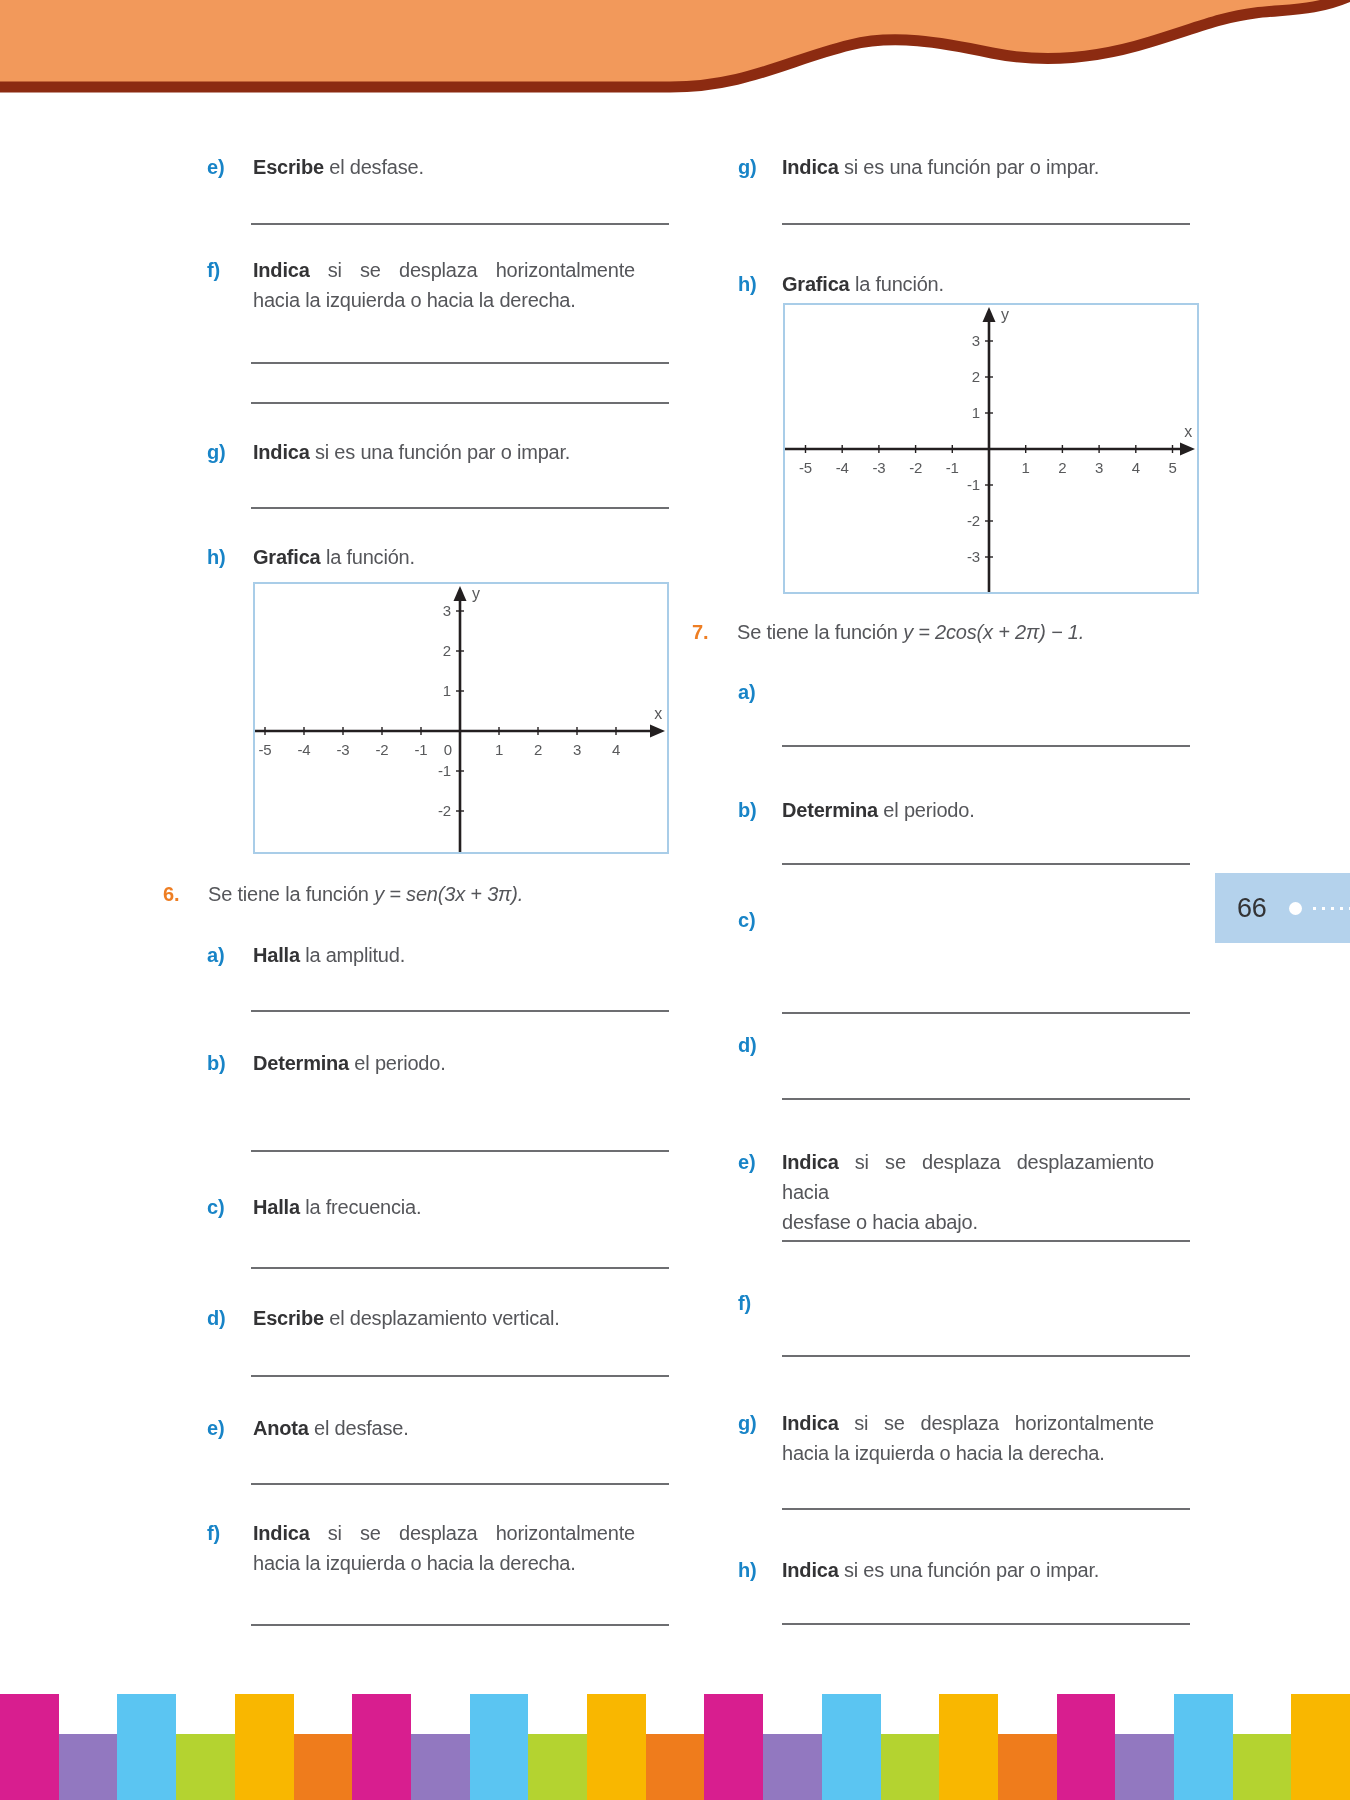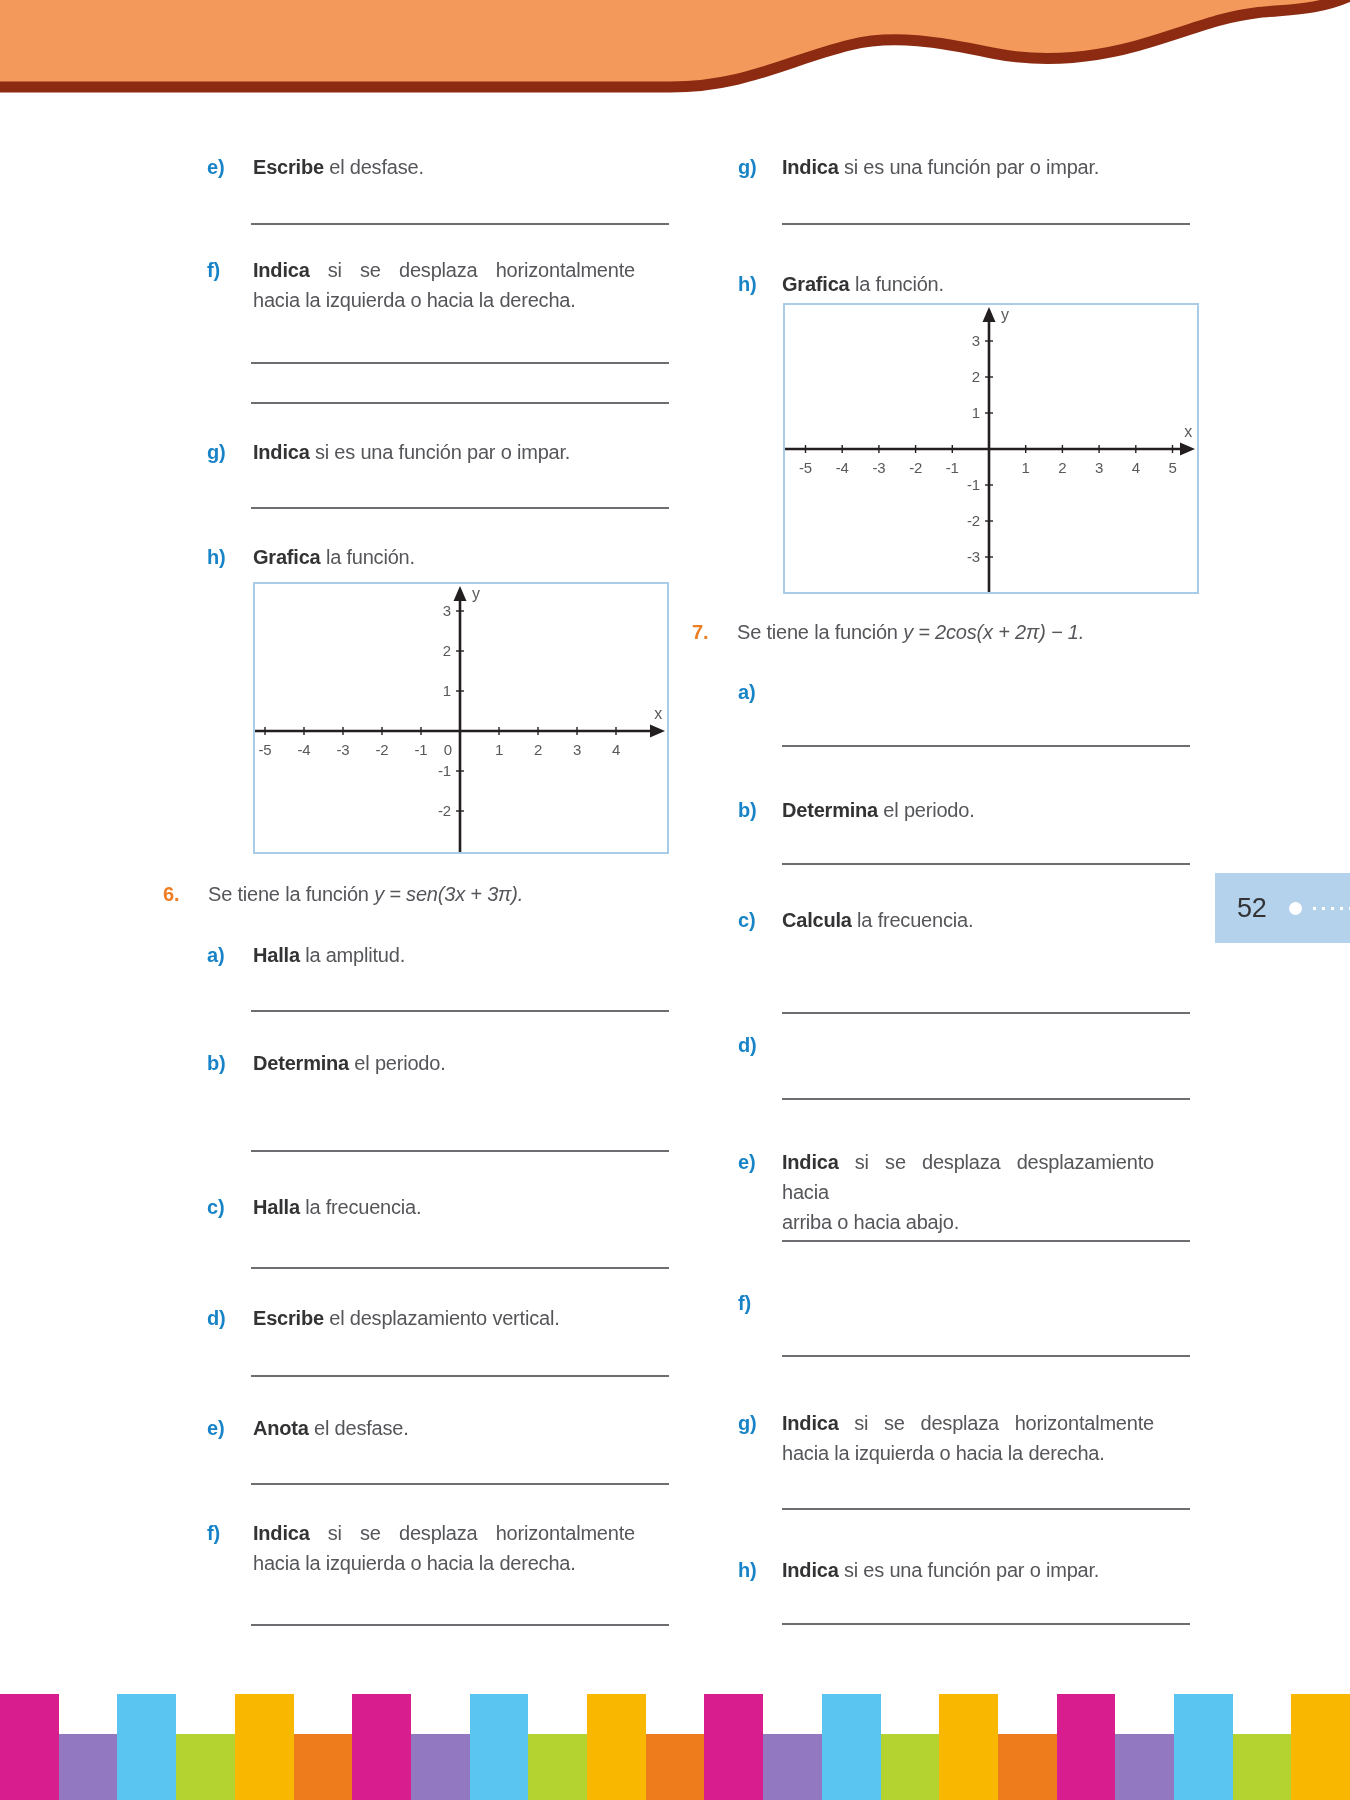--- a/index.html
+++ b/index.html
@@ -220,34 +220,33 @@
   <div class="answer-line" style="left:782px;top:745px;width:408px"></div>
 
   <div class="item r" style="left:738px;top:795px">
     <span class="tag">b)</span>
     <p class="para one"><b>Determina</b><span> el periodo.</span></p>
   </div>
   <div class="answer-line" style="left:782px;top:863px;width:408px"></div>
 
   <div class="item r" style="left:738px;top:905px">
     <span class="tag">c)</span>
-    <p class="para one"><b>Calcula</b><span> la frecuencia.</span></p>
   </div>
   <div class="answer-line" style="left:782px;top:1012px;width:408px"></div>
 
   <div class="item r" style="left:738px;top:1030px">
     <span class="tag">d)</span>
   </div>
   <div class="answer-line" style="left:782px;top:1098px;width:408px"></div>
 
   <div class="item r" style="left:738px;top:1147px">
     <span class="tag">e)</span>
     <p class="para">
       <span class="l1"><b>Indica</b><span> si se desplaza desplazamiento hacia</span></span>
-      <span class="l2">arriba o hacia abajo.</span>
+      <span class="l2">desfase o hacia abajo.</span>
     </p>
   </div>
   <div class="answer-line" style="left:782px;top:1240px;width:408px"></div>
 
   <div class="item r" style="left:738px;top:1288px">
     <span class="tag">f)</span>
   </div>
   <div class="answer-line" style="left:782px;top:1355px;width:408px"></div>
 
   <div class="item r" style="left:738px;top:1408px">
@@ -259,21 +258,21 @@
   </div>
   <div class="answer-line" style="left:782px;top:1508px;width:408px"></div>
 
   <div class="item r" style="left:738px;top:1555px">
     <span class="tag">h)</span>
     <p class="para one"><b>Indica</b><span> si es una función par o impar.</span></p>
   </div>
   <div class="answer-line" style="left:782px;top:1623px;width:408px"></div>
 
   <div class="badge">
-    <span class="n">52</span>
+    <span class="n">66</span>
     <span class="dot"></span>
     <span class="dots"></span>
   </div>
 
   <div class="footer">
       <div class="stripe tall" style="background: rgb(216, 30, 143);"></div>
       <div class="stripe short" style="background: rgb(146, 120, 192);"></div>
       <div class="stripe tall" style="background: rgb(91, 197, 242);"></div>
       <div class="stripe short" style="background: rgb(180, 211, 48);"></div>
       <div class="stripe tall" style="background: rgb(249, 183, 0);"></div>

